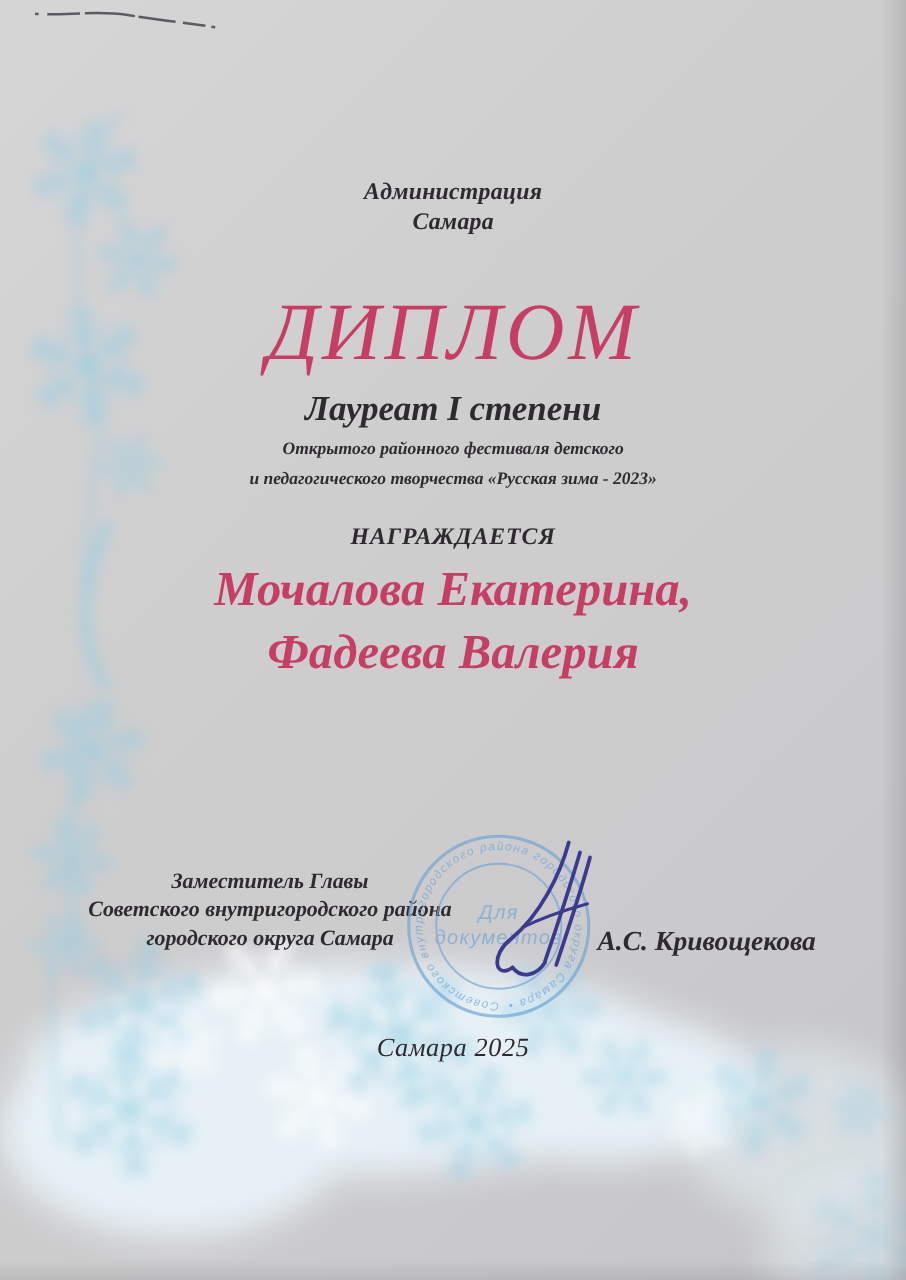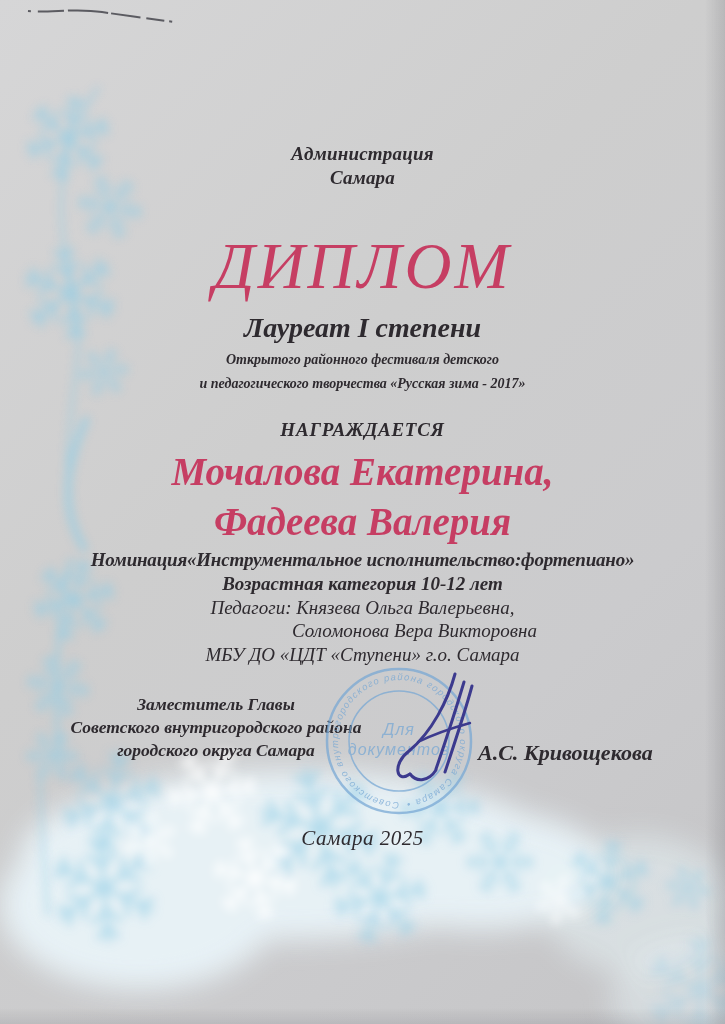--- a/index.html
+++ b/index.html
@@ -157,37 +157,30 @@
       <div>Администрация</div>
       <div>Самара</div>
     </div>
 
     <h1 class="title">ДИПЛОМ</h1>
 
     <div class="award">Лауреат I степени</div>
 
     <div class="festival">
       <div>Открытого районного фестиваля детского</div>
-      <div>и педагогического творчества «Русская зима - 2017»</div>
+      <div>и педагогического творчества «Русская зима - 2023»</div>
     </div>
 
     <div class="awarded">НАГРАЖДАЕТСЯ</div>
 
     <div class="names">
       <div>Мочалова Екатерина,</div>
       <div>Фадеева Валерия</div>
     </div>
 
-    <div class="details">
-      <div class="nomination">Номинация«Инструментальное исполнительство:фортепиано»</div>
-      <div class="age">Возрастная категория 10-12 лет</div>
-      <div>Педагоги: Князева Ольга Валерьевна,</div>
-      <div class="teacher2">Соломонова Вера Викторовна</div>
-      <div>МБУ ДО «ЦДТ «Ступени» г.о. Самара</div>
-    </div>
 
     <div class="sig-left">
       <div>Заместитель Главы</div>
       <div>Советского внутригородского района</div>
       <div>городского округа Самара</div>
     </div>
 
     <svg class="stamp" viewBox="0 0 172 172" xmlns="http://www.w3.org/2000/svg">
       <g opacity="0.72">
         <circle class="ring" cx="86" cy="86" r="72" stroke-width="2.5"></circle>

